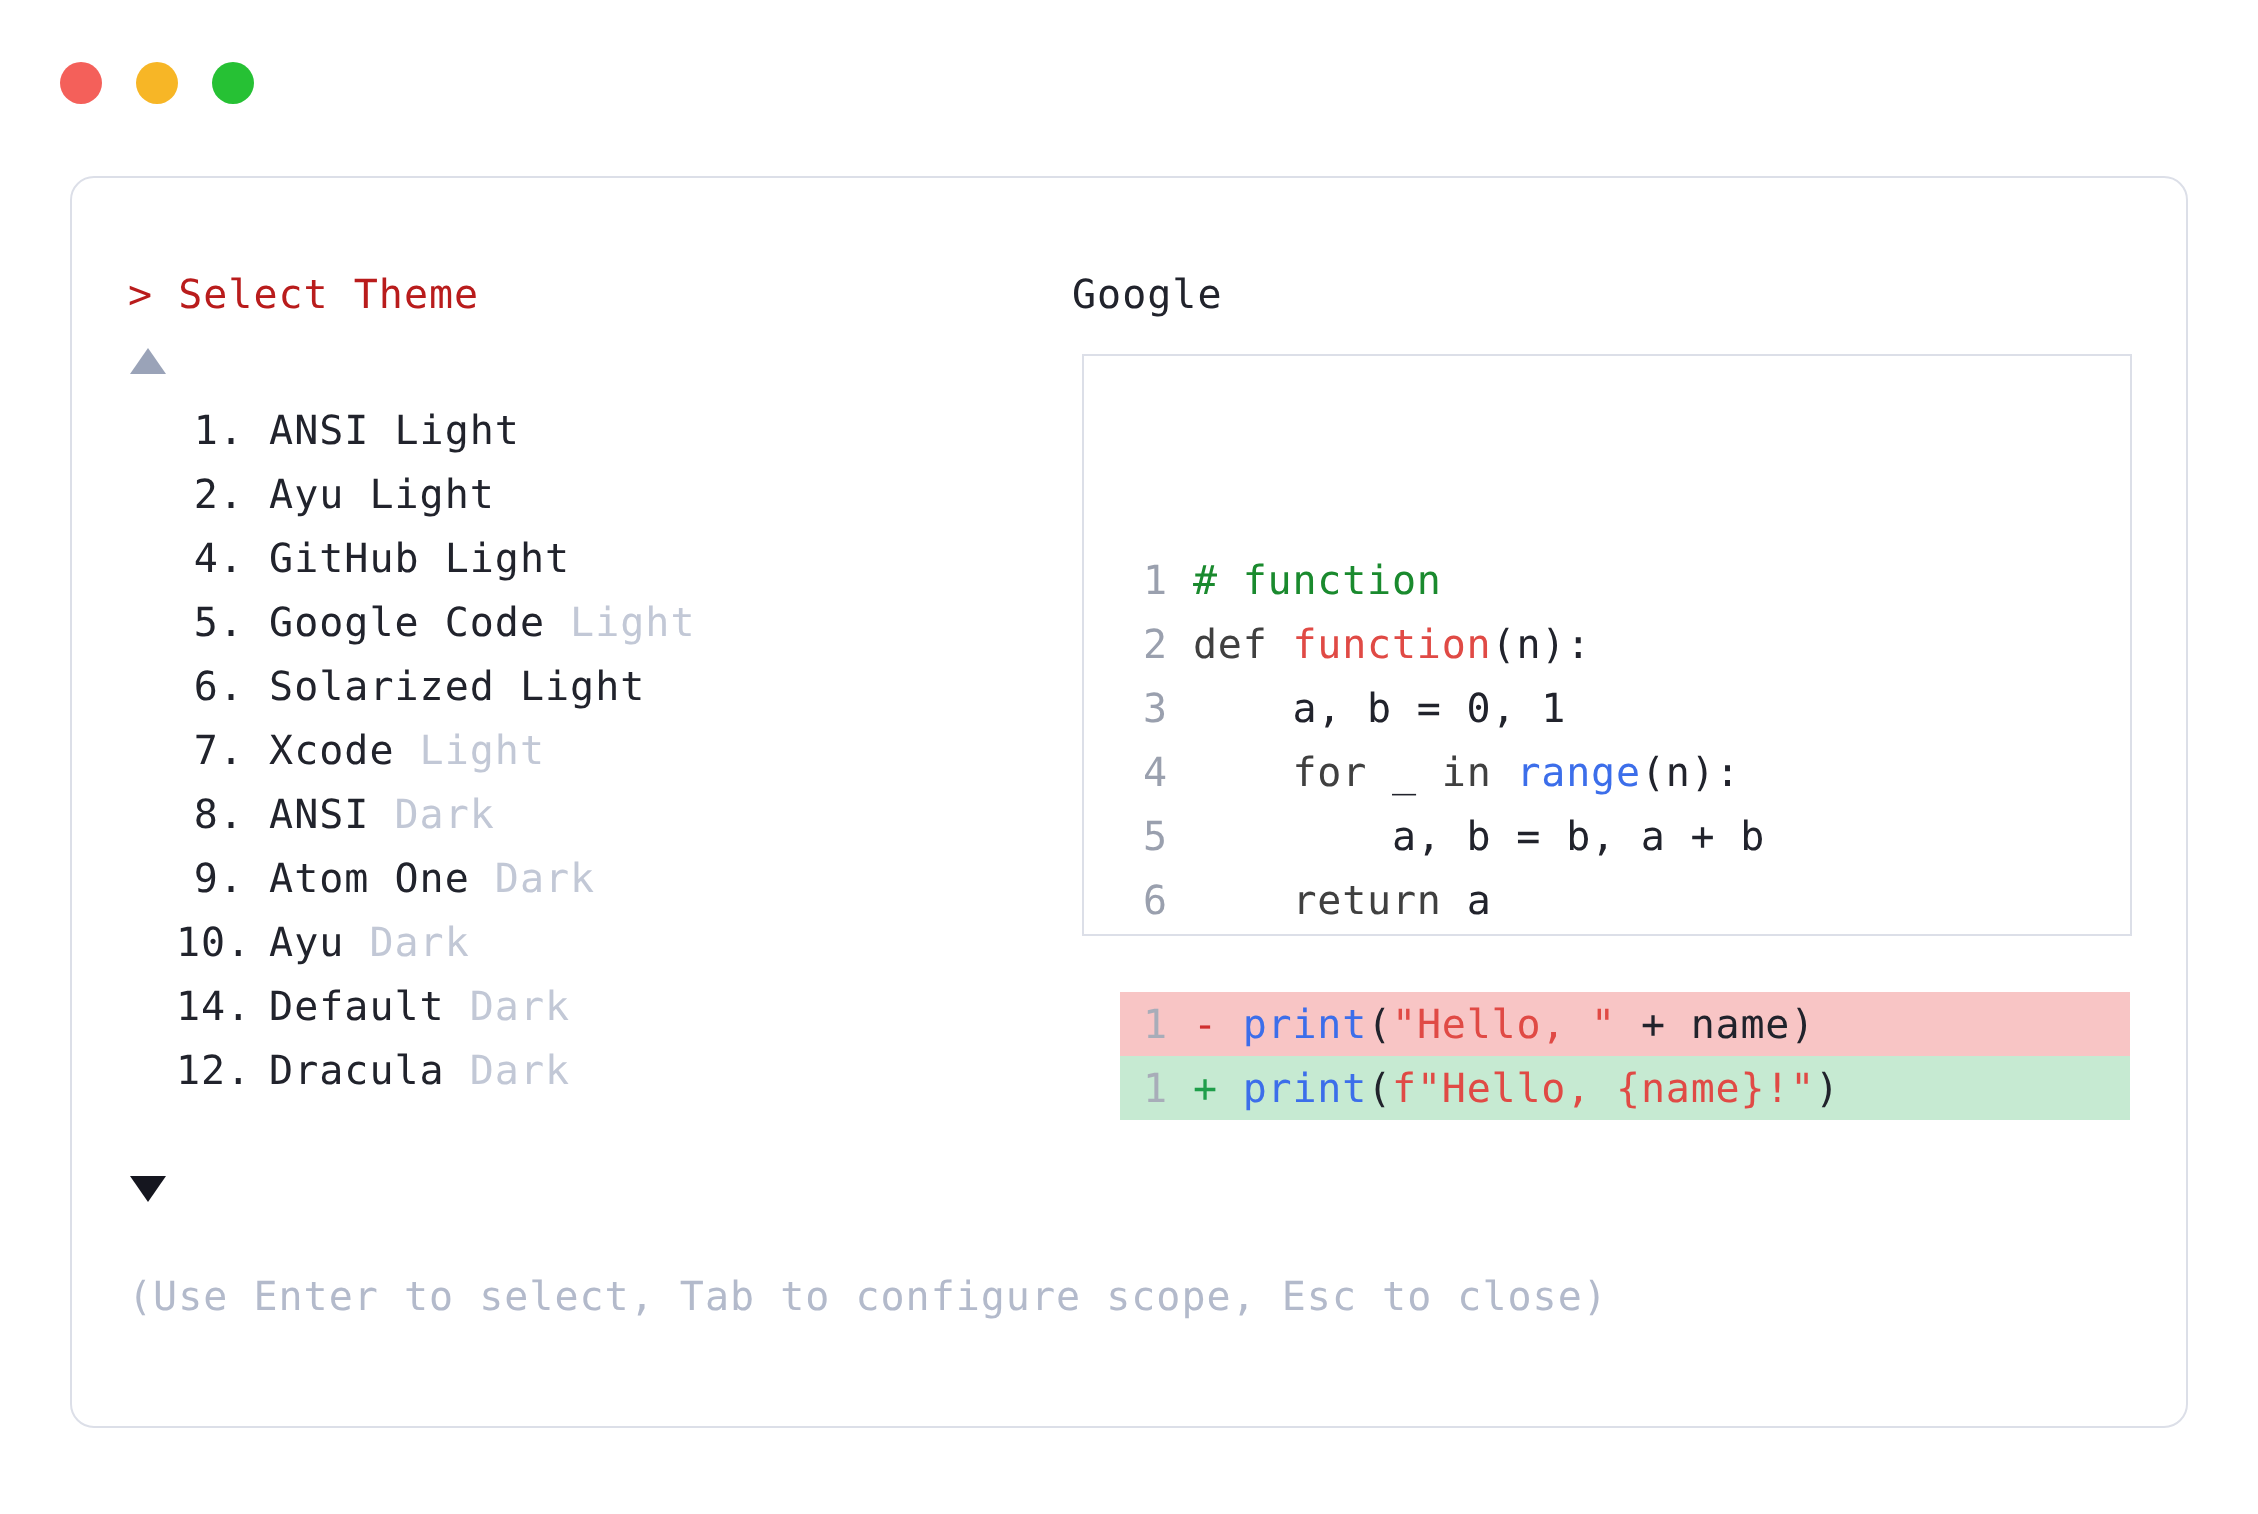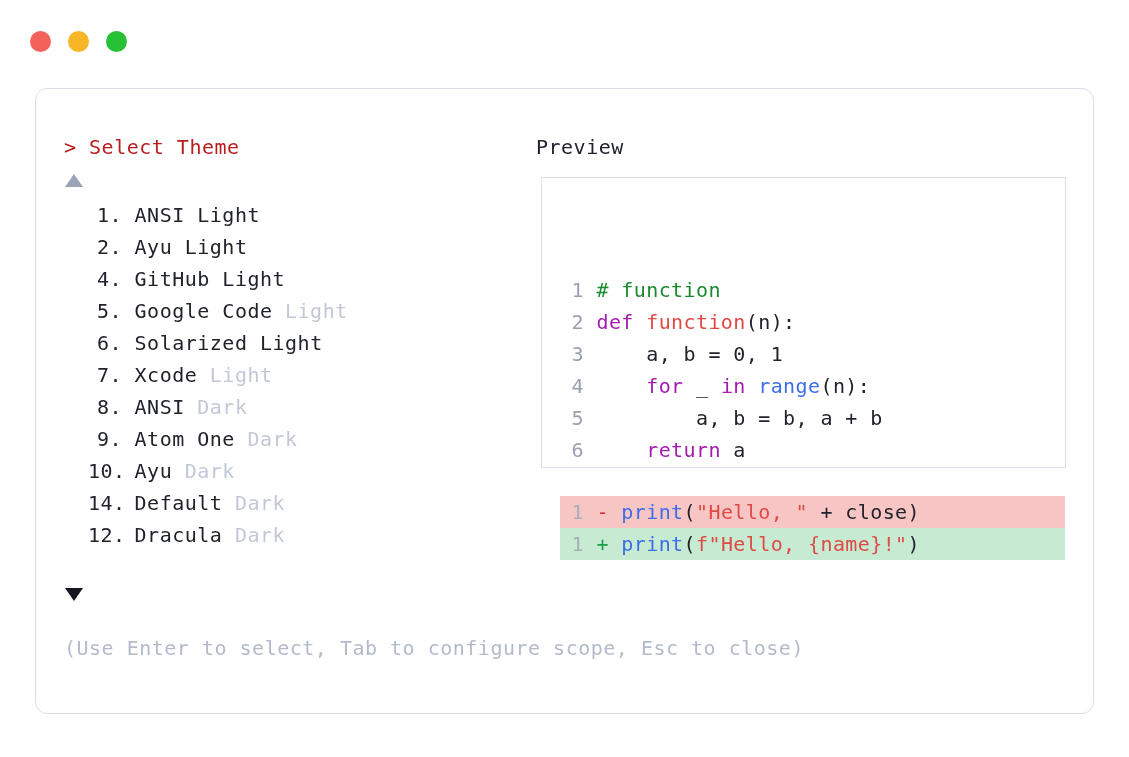--- a/index.html
+++ b/index.html
@@ -188,40 +188,40 @@
     display: inline-block;
     width: 24px;
     text-align: right;
     color: #a8adb9;
   }
   .diff-sign-del { color: #d03030; }
   .diff-sign-add { color: #1e9e4a; }
 
   
   .tok-comment { color: #1a8a2e; }
-  .tok-keyword { color: #a21caf; }
+  .tok-keyword { color: #404040; }
   .tok-func    { color: #e04a45; }
   .tok-builtin { color: #3c6eea; }
   .tok-string  { color: #e04a45; }
   .tok-plain   { color: #21232c; }
 </style>
 </head>
 <body>
 
 <div class="traffic-lights">
   <div class="dot red"></div>
   <div class="dot amber"></div>
   <div class="dot green"></div>
 </div>
 
 <div class="card">
   <div class="card-inner">
 
     <div class="header-select">&gt; Select Theme</div>
-    <div class="header-preview">Preview</div>
+    <div class="header-preview">Google</div>
 
     <div class="arrow arrow-up"></div>
     <div class="arrow arrow-down"></div>
 
     <div class="theme-list" id="theme-list">
         <div class="theme-row"><span class="theme-num">1.</span><span> </span><span class="theme-name">ANSI</span><span class="theme-variant"> Light</span></div>
         <div class="theme-row"><span class="theme-num">2.</span><span> </span><span class="theme-name">Ayu</span><span class="theme-variant"> Light</span></div>
         <div class="theme-row"><span class="theme-num">4.</span><span> </span><span class="theme-name">GitHub</span><span class="theme-variant"> Light</span></div>
         <div class="theme-row"><span class="theme-num">5.</span><span> </span><span class="theme-name">Google Code</span><span class="theme-variant variant-muted"> Light</span></div>
         <div class="theme-row"><span class="theme-num">6.</span><span> </span><span class="theme-name">Solarized</span><span class="theme-variant"> Light</span></div>
@@ -237,19 +237,19 @@
 
     <div class="preview-box">
       <div class="code-area" id="code-area">
           <div class="code-line"><span class="ln">1</span><span> </span><span class="tok-comment"># function</span></div>
           <div class="code-line"><span class="ln">2</span><span> </span><span class="tok-keyword">def </span><span class="tok-func">function</span><span class="tok-plain">(n):</span></div>
           <div class="code-line"><span class="ln">3</span><span> </span><span class="tok-plain">    a, b = 0, 1</span></div>
           <div class="code-line"><span class="ln">4</span><span> </span><span class="tok-plain">    </span><span class="tok-keyword">for</span><span class="tok-plain"> _ </span><span class="tok-keyword">in</span><span class="tok-plain"> </span><span class="tok-builtin">range</span><span class="tok-plain">(n):</span></div>
           <div class="code-line"><span class="ln">5</span><span> </span><span class="tok-plain">        a, b = b, a + b</span></div>
           <div class="code-line"><span class="ln">6</span><span> </span><span class="tok-plain">    </span><span class="tok-keyword">return</span><span class="tok-plain"> a</span></div>
           <div class="code-gap"></div>
-          <div class="diff-line diff-del"><span class="diff-ln">1</span><span> </span><span class="diff-sign-del">-</span><span> </span><span class="tok-builtin">print</span><span class="tok-plain">(</span><span class="tok-string">"Hello, "</span><span class="tok-plain"> + close)</span></div>
+          <div class="diff-line diff-del"><span class="diff-ln">1</span><span> </span><span class="diff-sign-del">-</span><span> </span><span class="tok-builtin">print</span><span class="tok-plain">(</span><span class="tok-string">"Hello, "</span><span class="tok-plain"> + name)</span></div>
           <div class="diff-line diff-add"><span class="diff-ln">1</span><span> </span><span class="diff-sign-add">+</span><span> </span><span class="tok-builtin">print</span><span class="tok-plain">(</span><span class="tok-string">f"Hello, {name}!"</span><span class="tok-plain">)</span></div>
         </div>
     </div>
 
   </div>
 </div>
 
 </body></html>

